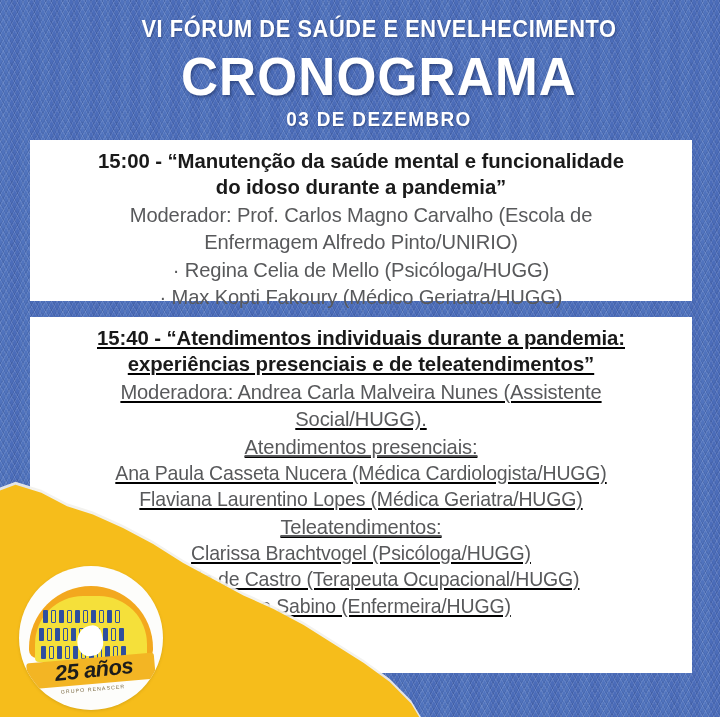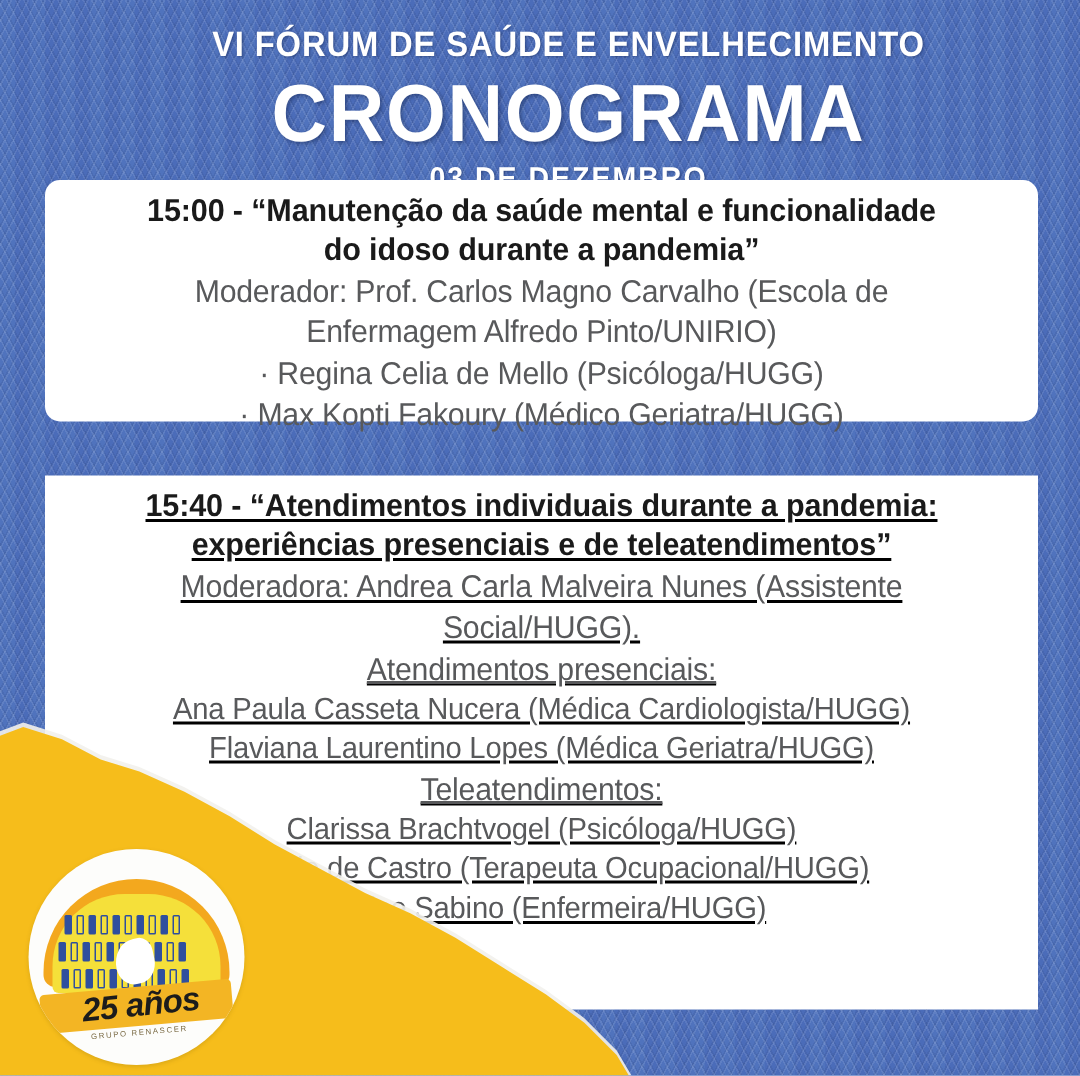--- a/index.html
+++ b/index.html
@@ -106,21 +106,21 @@
   
   .card {
     position: absolute;
     left: 30px;
     width: 662px;
     background: #ffffff;
     box-sizing: border-box;
     padding: 8px 10px 9px 10px;
     text-align: center;
   }
-  #card-session-1 { top: 120px; height: 161px; border-radius: 10px; }
+  #card-session-1 { top: 140px; height: 161px; }
   #card-session-2 { top: 317px; height: 356px; text-decoration: underline; }
 
   .session-heading {
     color: #1a1a1a;
     font-size: 21px;
     font-weight: bold;
     line-height: 1.26;
     letter-spacing: -0.1px;
     transform: scaleX(0.97);
   }

